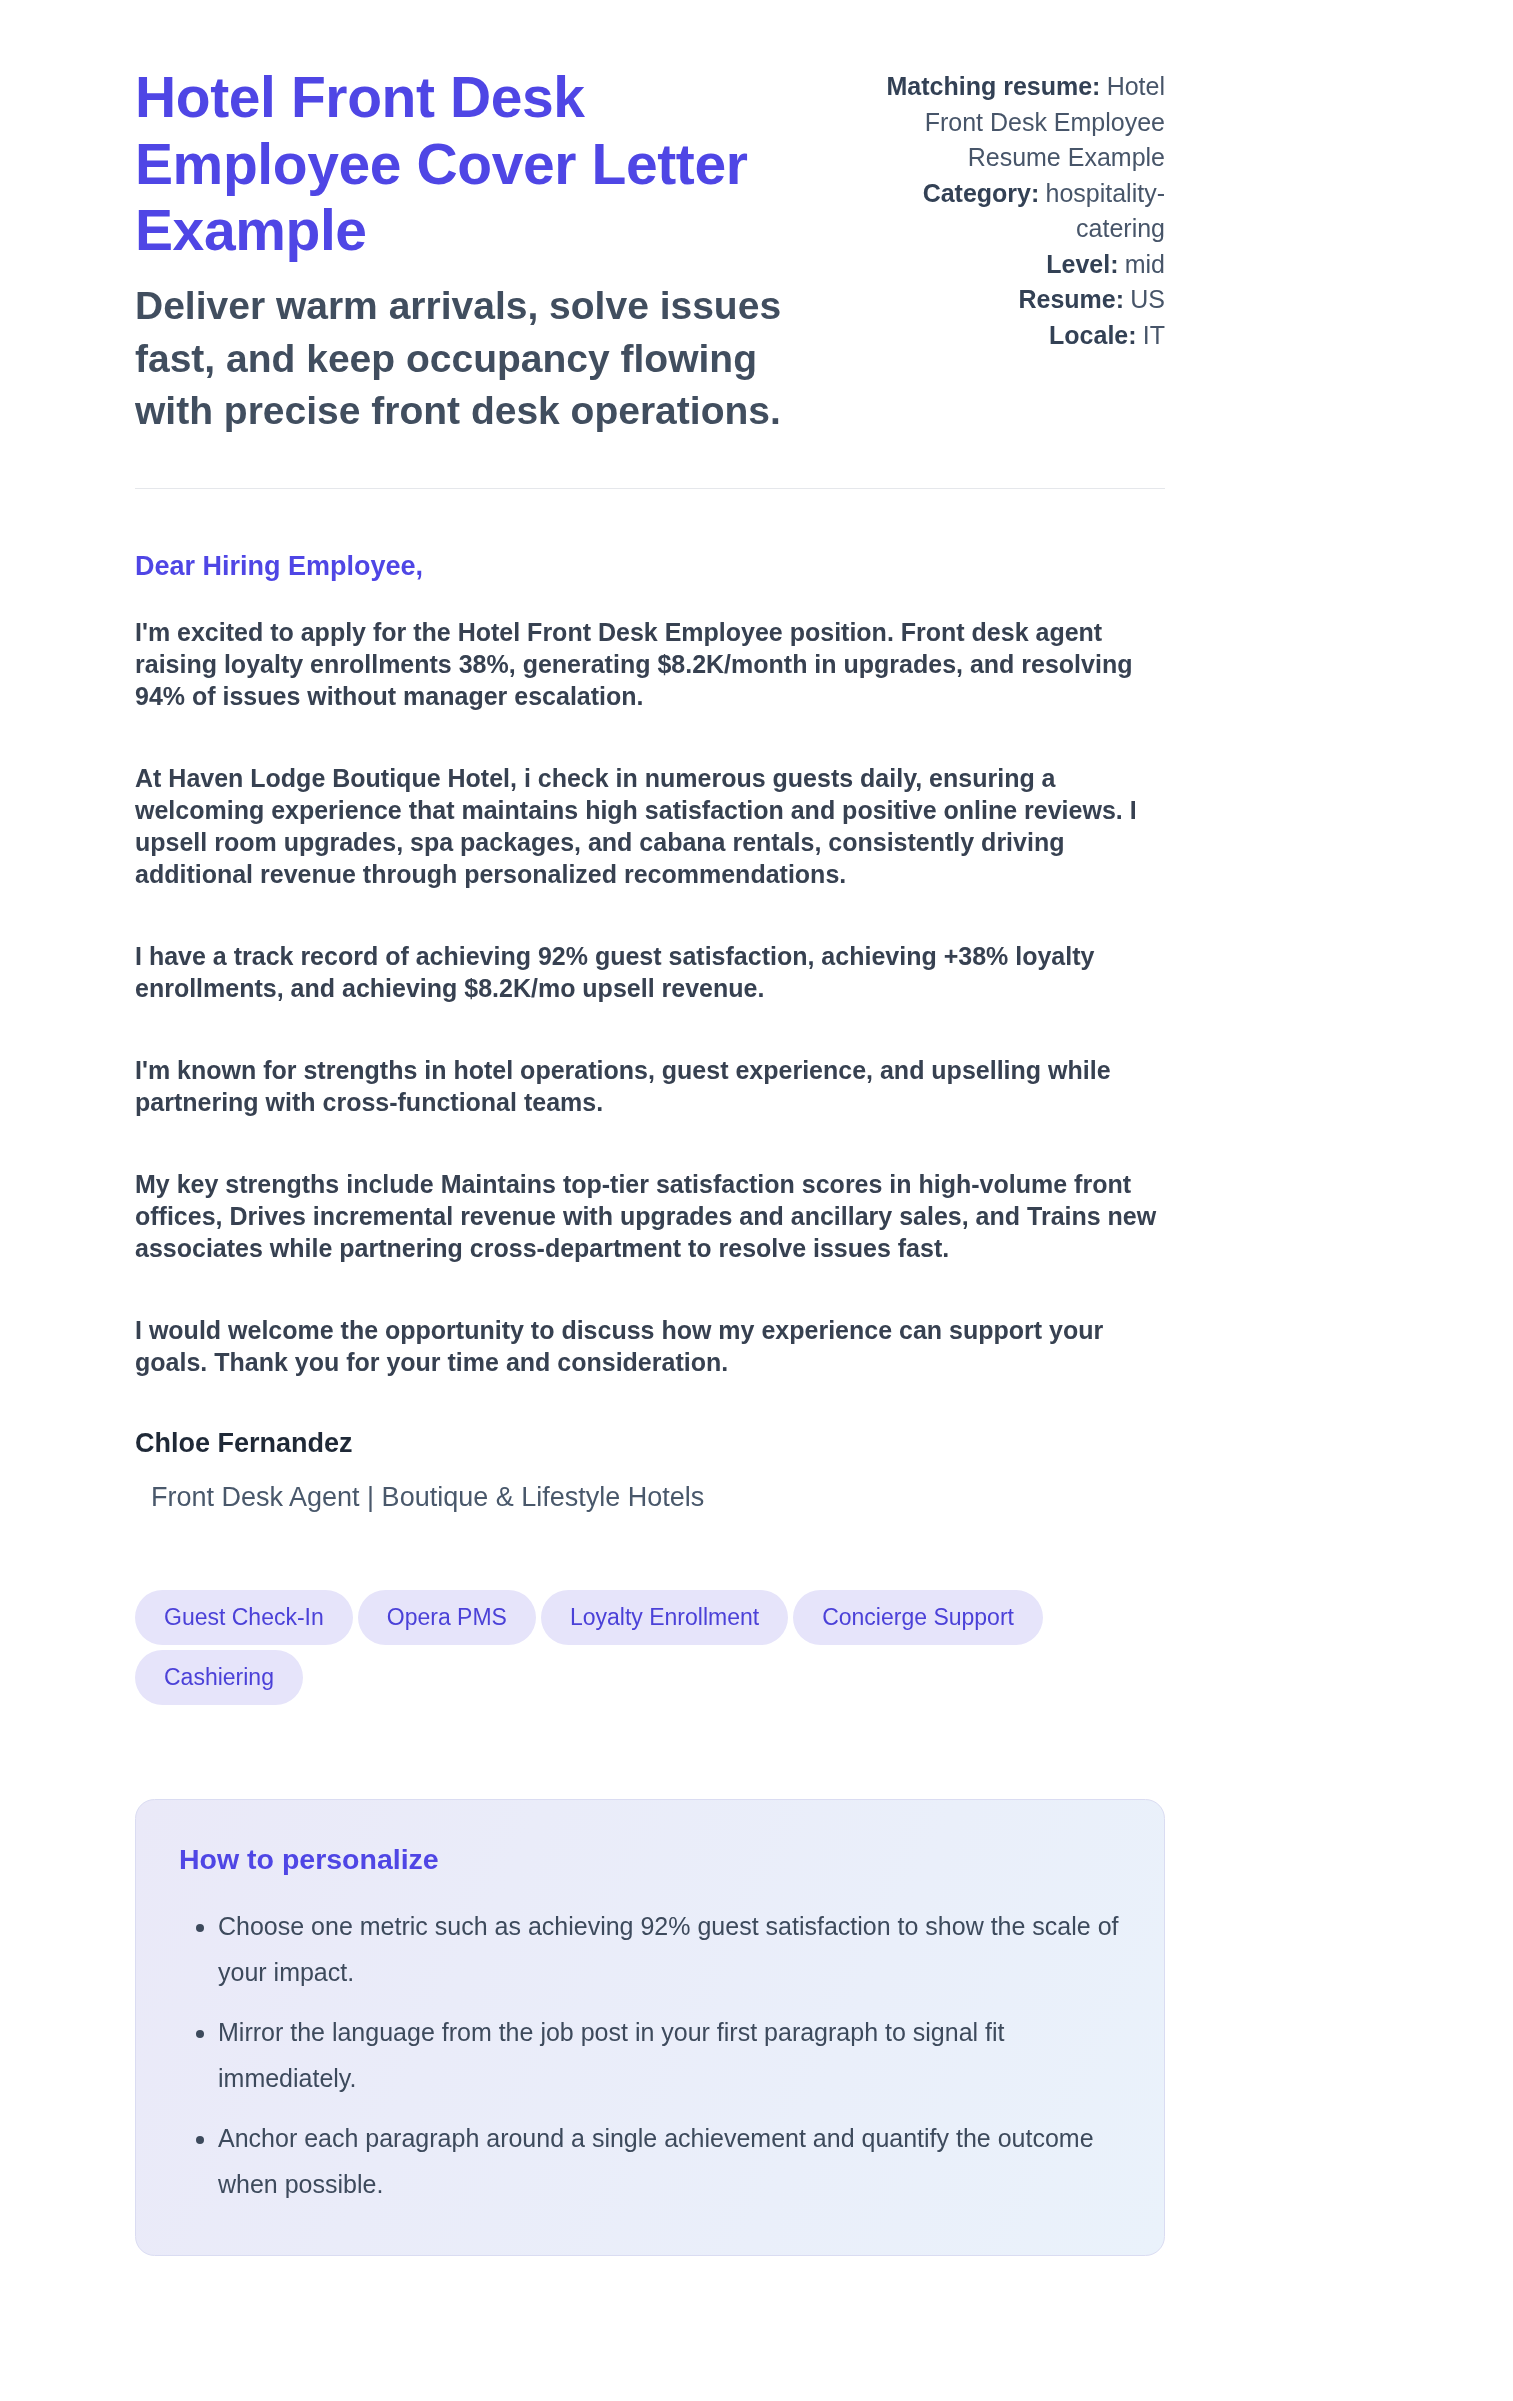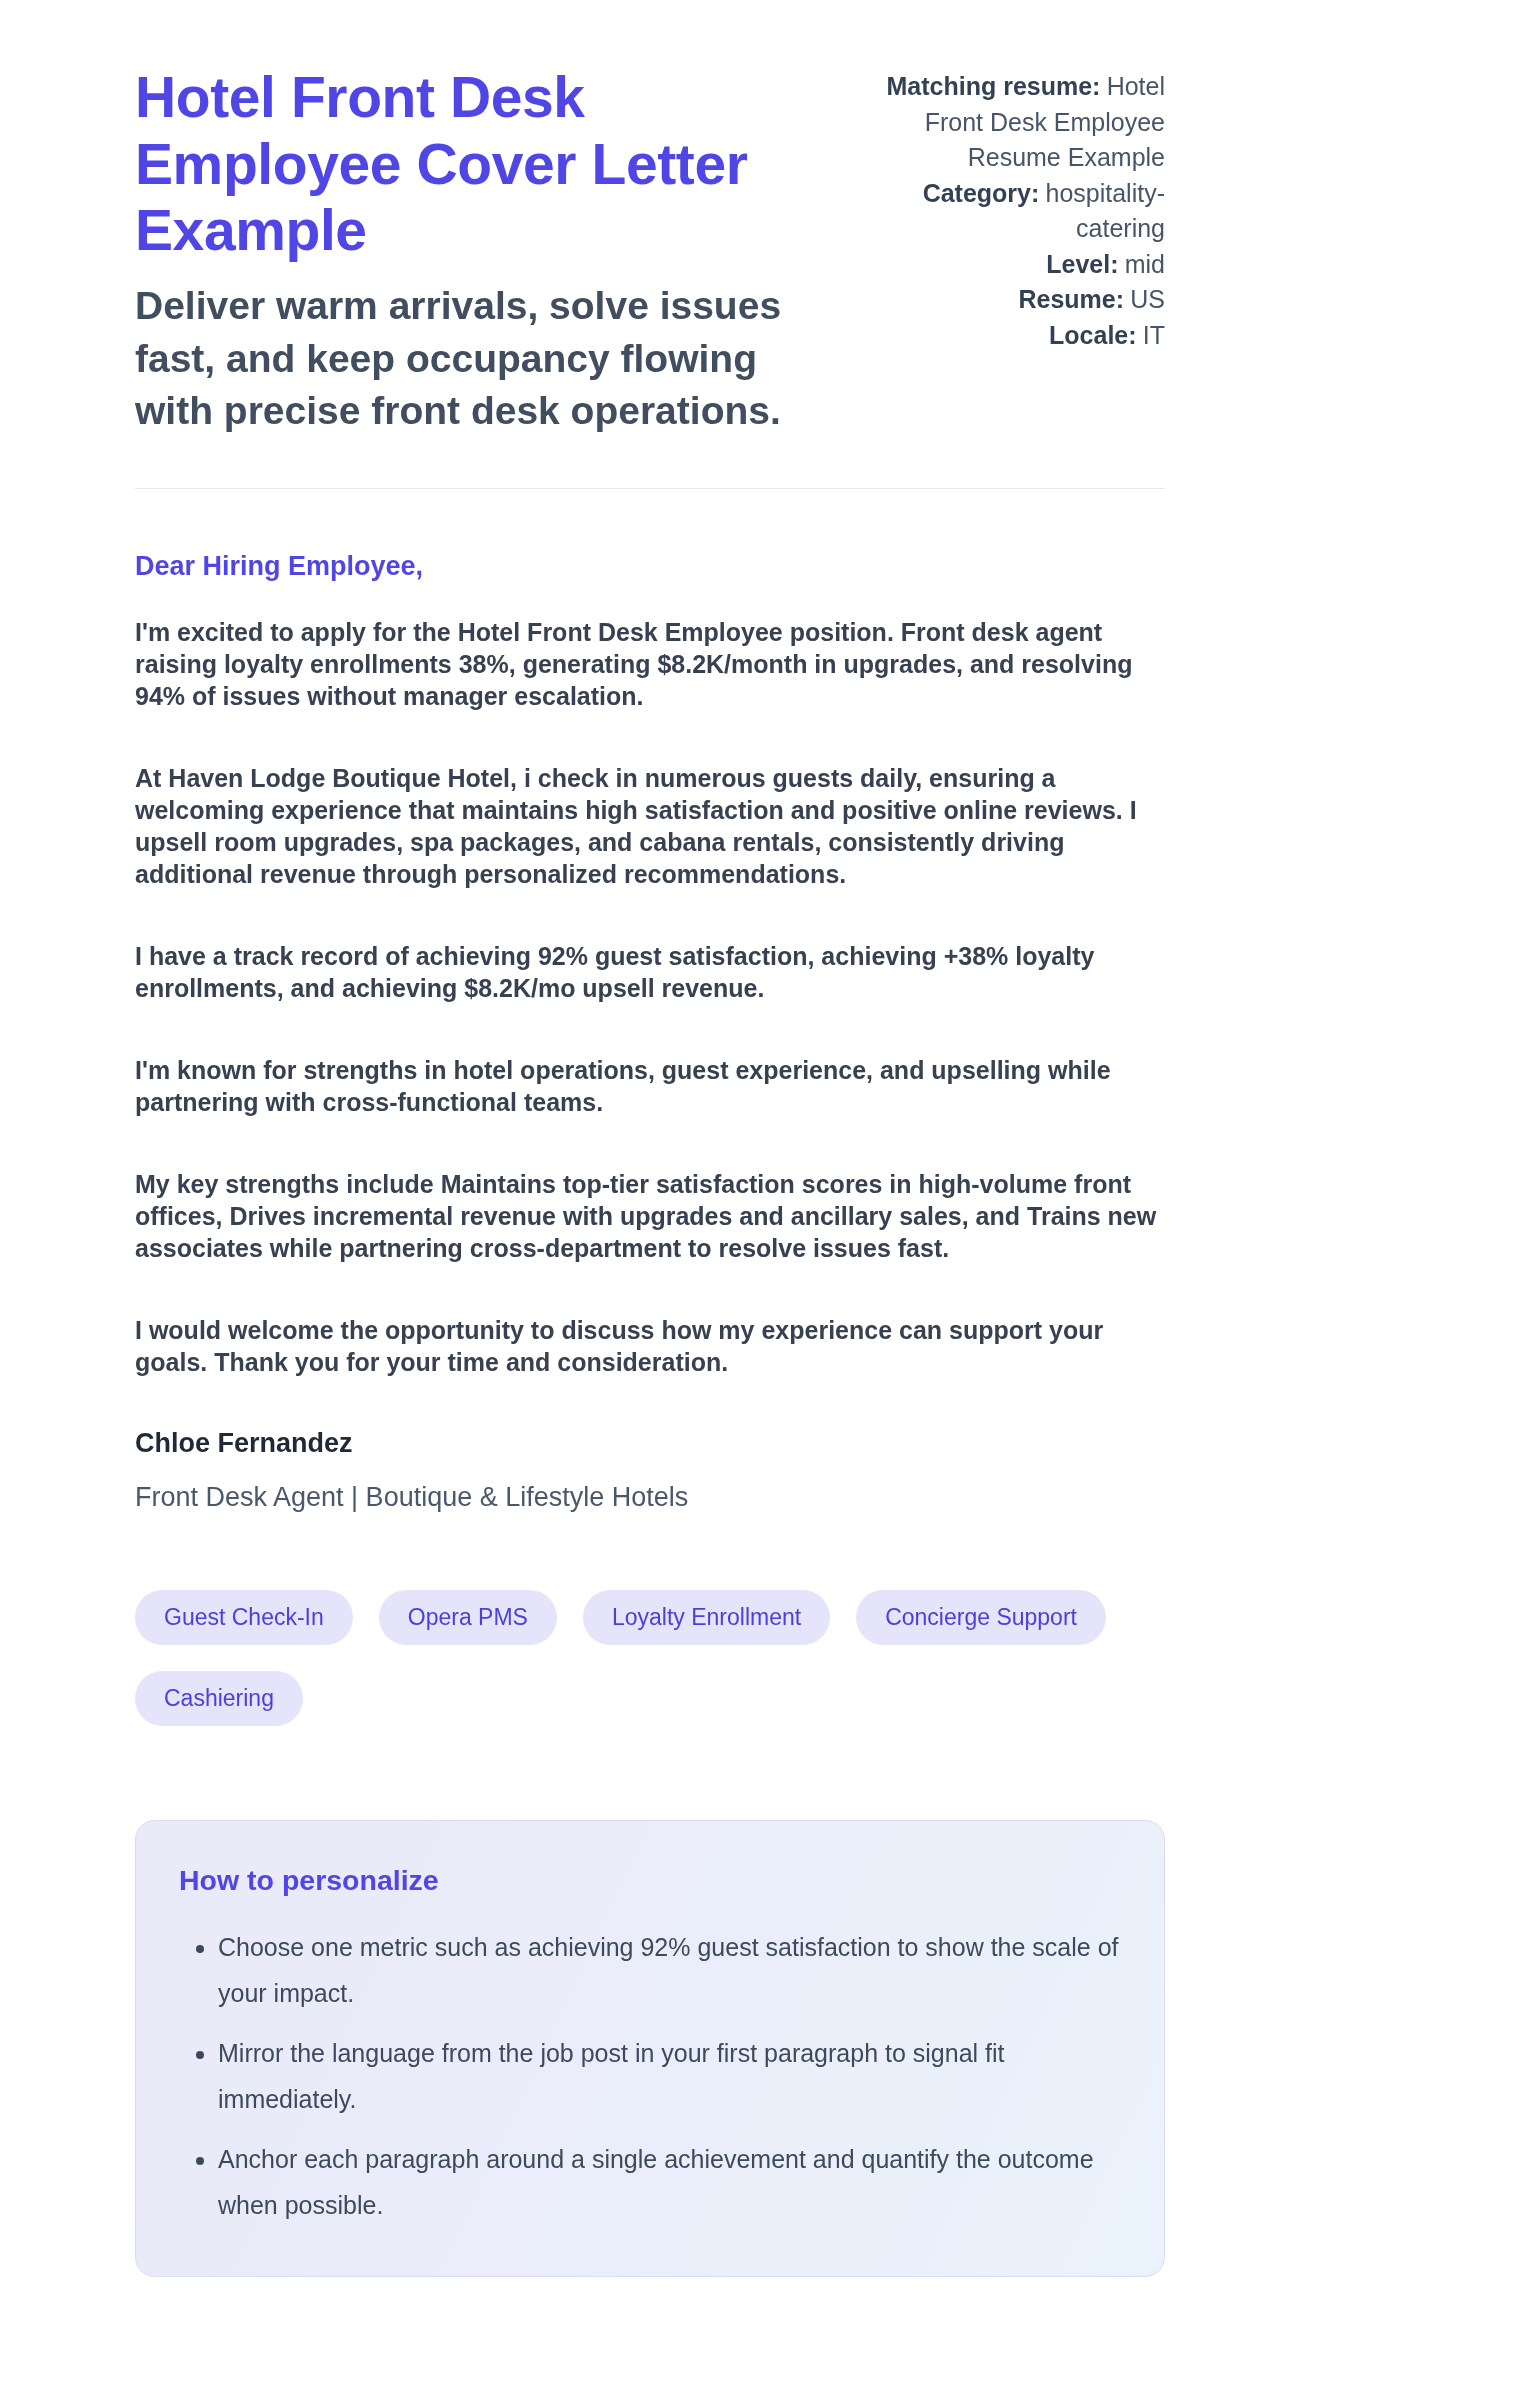--- a/index.html
+++ b/index.html
@@ -67,27 +67,27 @@
     font-weight: bold;
   }
   .signature { margin-top: 34px; }
   .sig-name {
     margin: 0 0 23px 0;
     font-size: 27px;
     font-weight: bold;
     color: #1f2937;
   }
   .sig-role {
-    margin: 0;
+    margin: 16px;
     font-size: 27px;
     color: #49586b;
   }
 
   
-  .tags { display: flex; flex-wrap: wrap; gap: 26px; margin-top: 77px; }
+  .tags { display: flex; flex-wrap: wrap; gap: 5px; margin-top: 77px; }
   .tag {
     display: inline-block;
     background: #e6e4fa;
     color: #4b41d8;
     font-size: 23px;
     line-height: 1;
     padding: 16px 29px;
     border-radius: 889px;
     cursor: pointer;
   }

